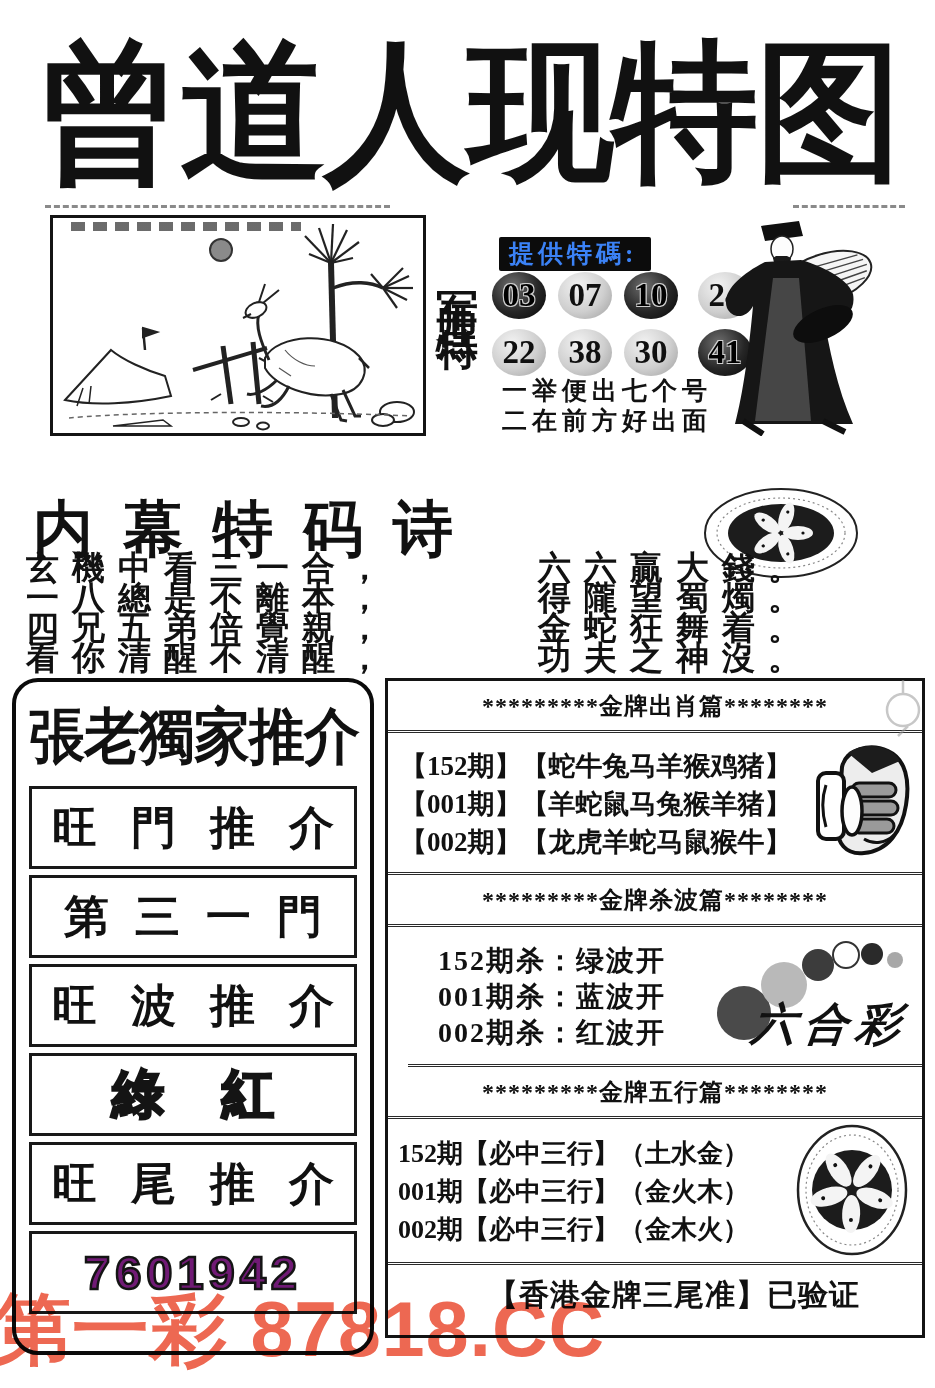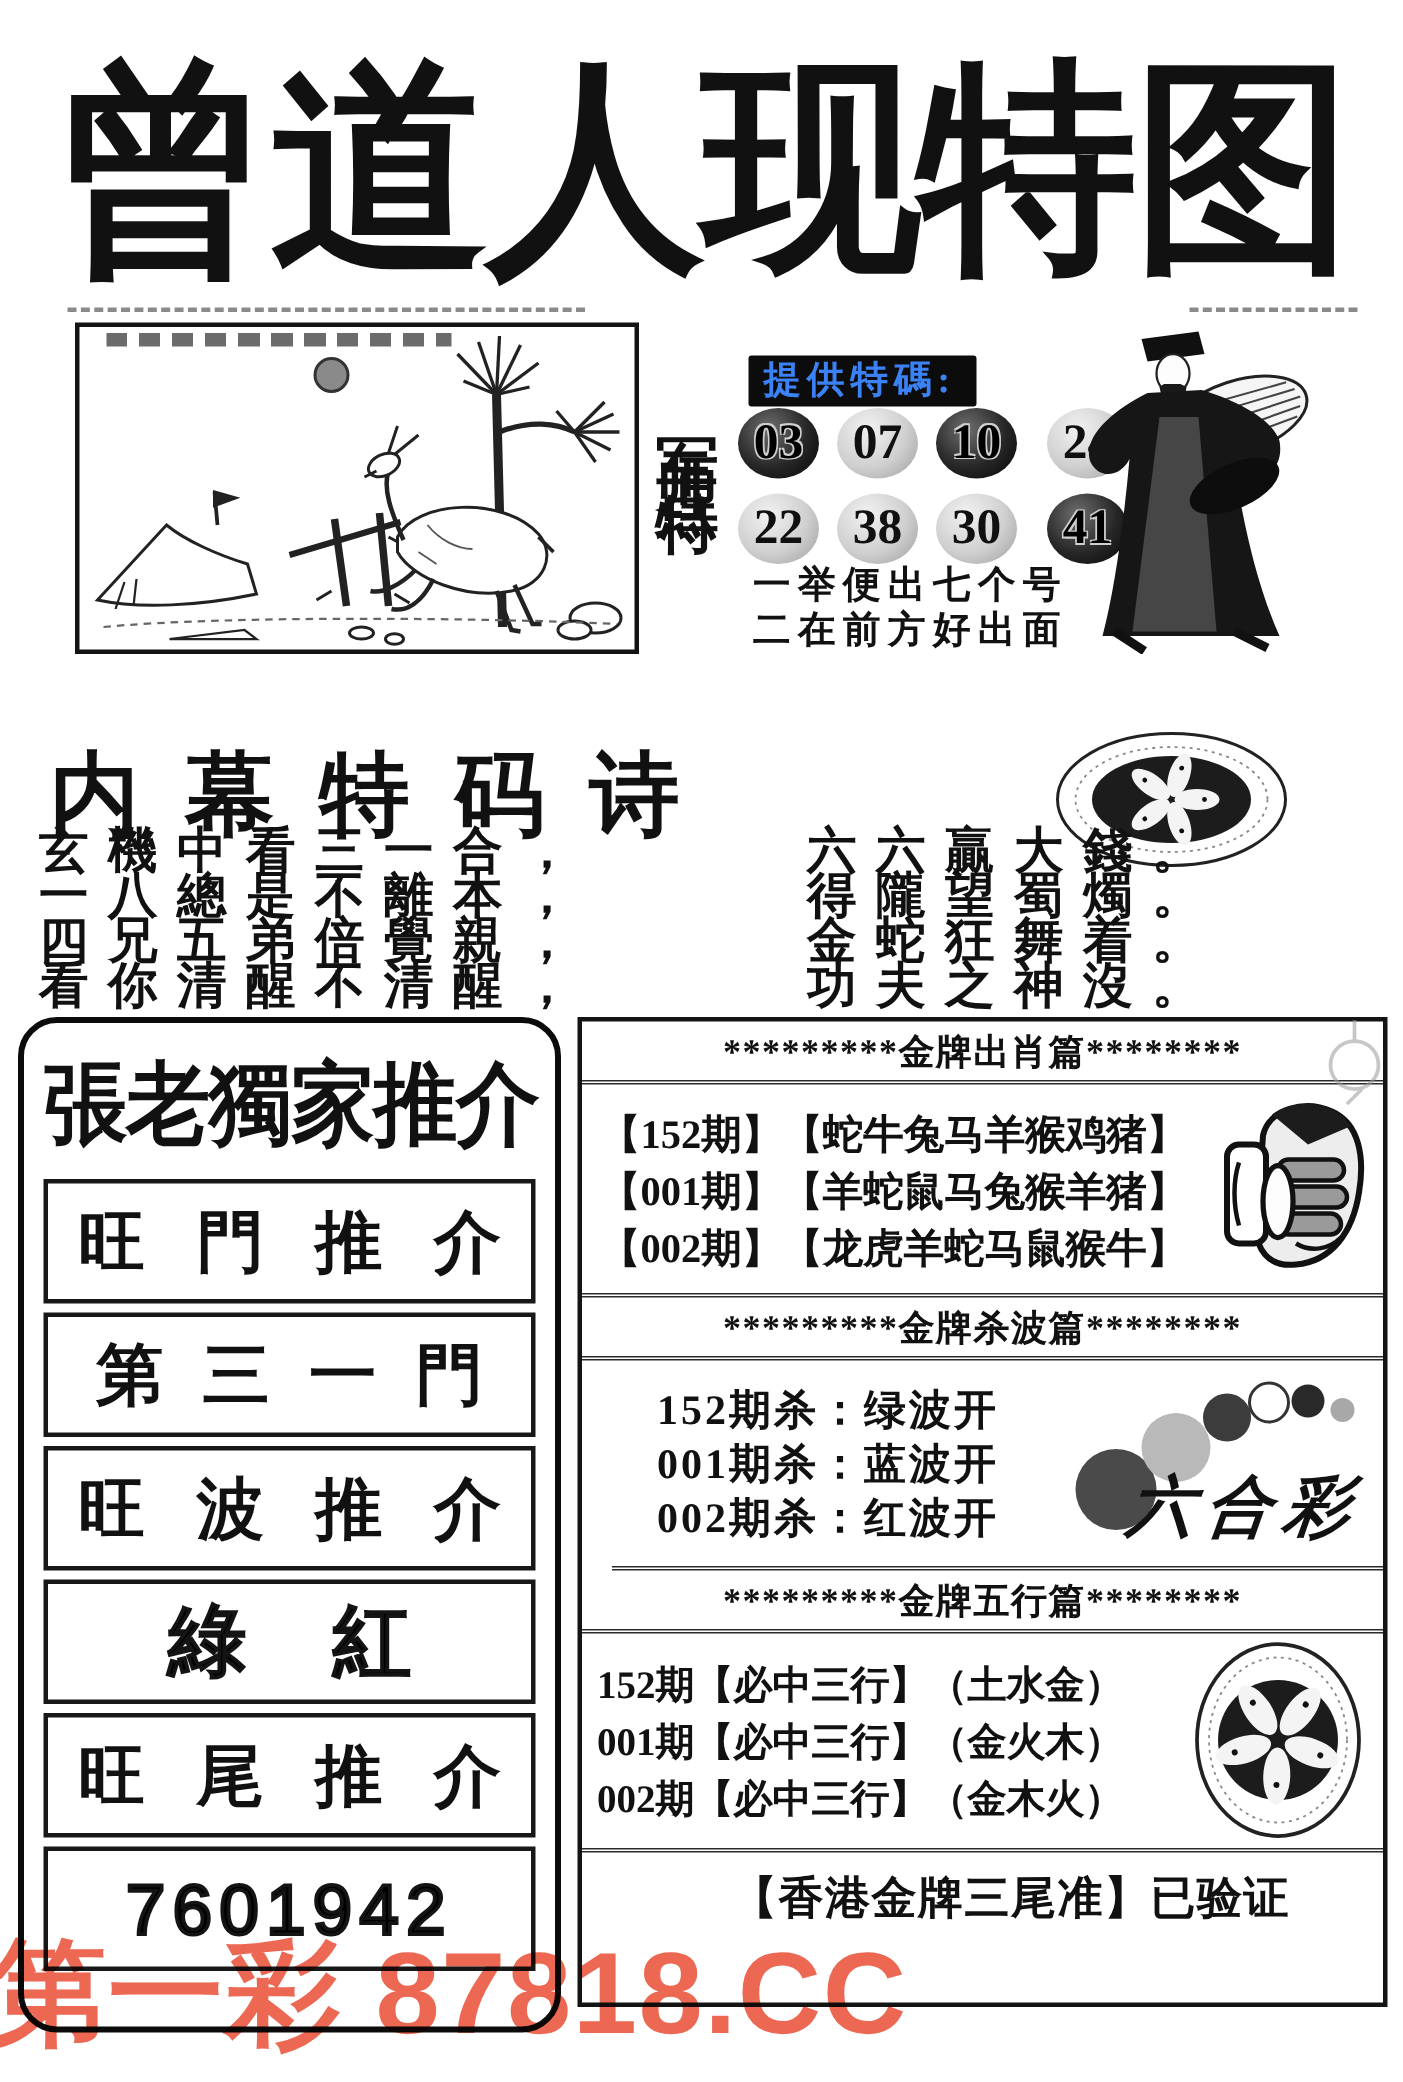--- a/index.html
+++ b/index.html
@@ -81,35 +81,35 @@
     letter-spacing:-1px; white-space:nowrap; transform:scaleY(1.08);
   }
   .lp-box{
     border:3px solid #181818; height:83px; margin-top:6px;
     display:flex; align-items:center; justify-content:center;
     font-size:45px; font-weight:700; white-space:nowrap;
   }
   .lp-box.sp{ letter-spacing:34px; text-indent:34px; }
   .lp-box.heavy{ font-weight:900; letter-spacing:26px; text-indent:26px; }
   .outline-text{
-    color:#000000; font-weight:400;
+    color:#701a75; font-weight:700;
     -webkit-text-stroke:2.5px #141414;
     text-shadow:0 0 1px #141414;
   }
   .lp-box.green-red{ font-size:52px; letter-spacing:58px; text-indent:58px; }
   .lp-box.code{ font-size:47px; letter-spacing:5px; font-family:"Liberation Sans","DejaVu Sans",sans-serif; }
 
   
   .right-panel{
     left:385px; top:678px; width:540px; height:660px;
     border:3px solid #141414; background:#fff;
     display:flex; flex-direction:column;
   }
   .rp-header{
-    height:42px; display:flex; align-items:center; justify-content:center;
+    height:52px; display:flex; align-items:center; justify-content:center;
     font-size:24px; font-weight:900; letter-spacing:1px;
     border-bottom:3px double #2a2a2a; white-space:nowrap;
   }
   .rp-content{ position:relative; border-bottom:3px double #2a2a2a; }
   .rp-c1{ height:142px; padding:14px 0 0 12px; }
   .rp-c1 .row{ font-size:27px; font-weight:700; line-height:38px; white-space:nowrap; }
   .rp-c2{ height:140px; padding:16px 0 0 30px;margin-left:20px; }
   .rp-c2 .row{ font-size:28px; font-weight:700; line-height:36px; letter-spacing:2px; white-space:nowrap; }
   .rp-c3{ height:146px; padding:16px 0 0 10px; }
   .rp-c3 .row{ font-size:26px; font-weight:700; line-height:38px; white-space:nowrap; }

